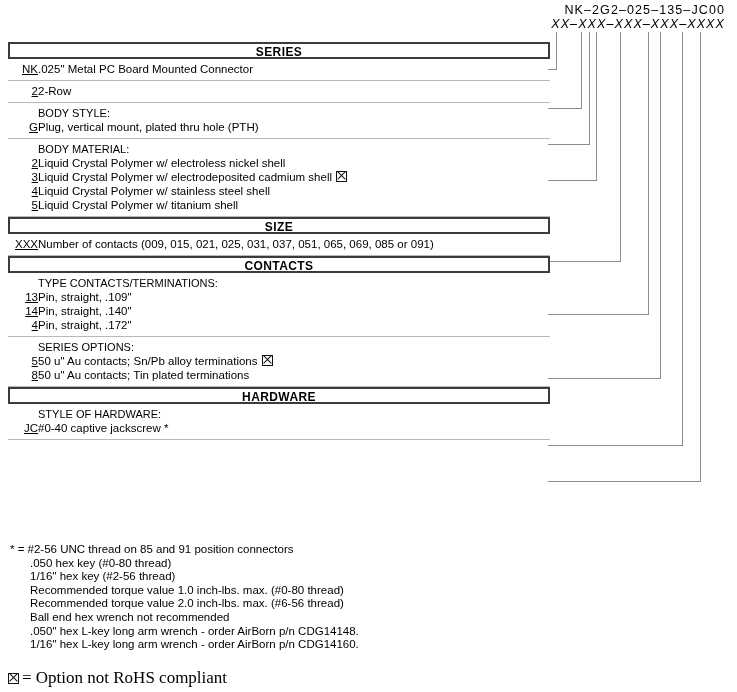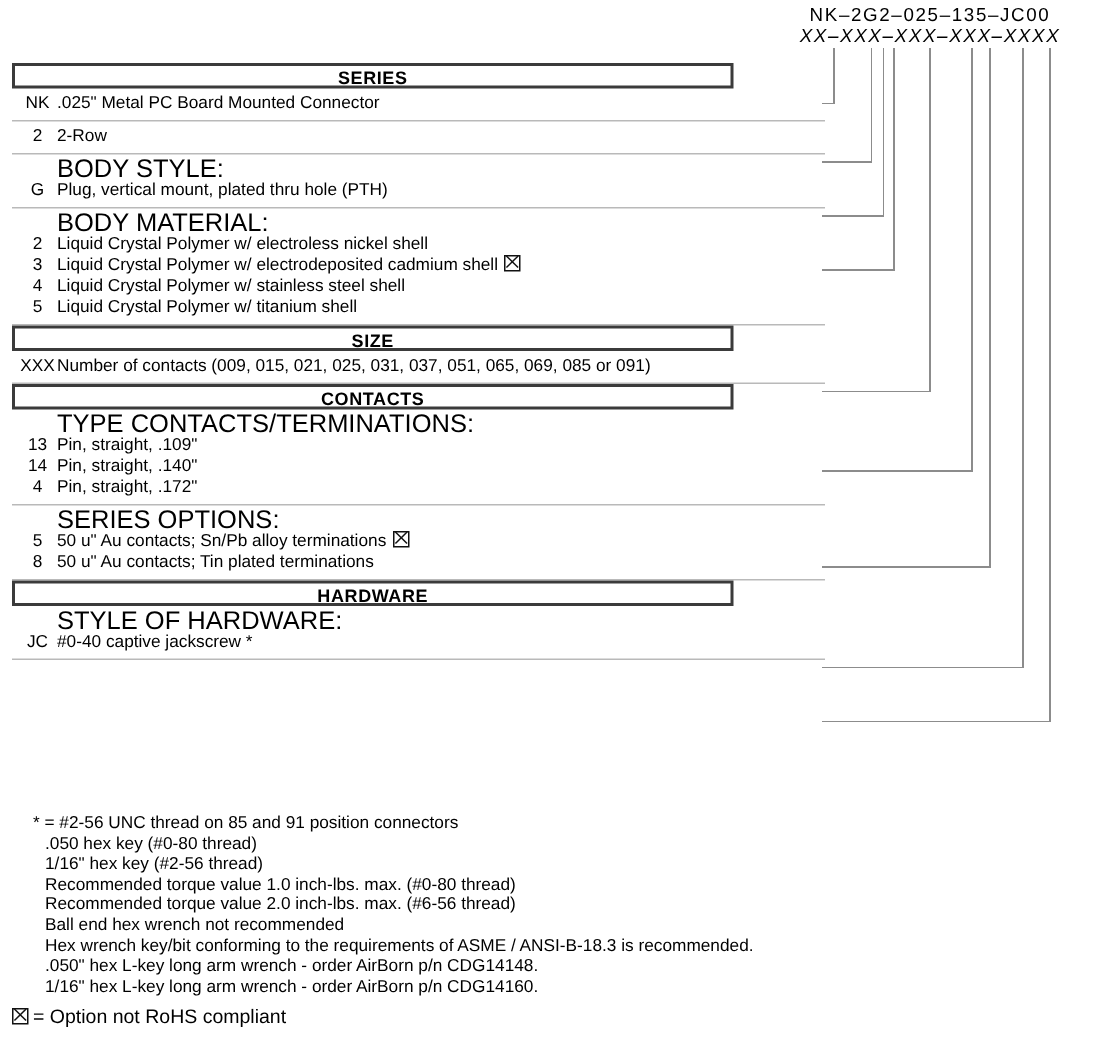--- a/index.html
+++ b/index.html
@@ -10,21 +10,21 @@
     color:#000;
     position:relative;
     overflow:hidden;
   }
   .page{position:absolute;inset:0;}
 
   
   .pn{
     position:absolute;
     left:515px;top:4px;width:210px;
-    text-align:center;
+    text-align:right;
     font-size:12.5px;
     letter-spacing:1.1px;
     line-height:13.5px;
     white-space:nowrap;
   }
   .pn-line2{letter-spacing:1.1px;font-style:italic;}
 
   
   .leaders{position:absolute;left:0;top:0;width:737px;height:692px;pointer-events:none;}
 
@@ -35,21 +35,21 @@
     border:2px solid #3b3b3b;
     background:#fff;
     height:17px;
     line-height:17px;
     text-align:center;
     font-size:12px;
     font-weight:bold;
     letter-spacing:.4px;
     box-sizing:border-box;
   }
-  .secbox.wide{width:481px;}
+  .secbox.wide{width:542px;}
 
   .block{position:relative;}
   .rule{
     border-top:1px solid #b9b9b9;
     margin:0;
     height:0;
     font-size:0;
     line-height:0;
   }
 
@@ -58,28 +58,29 @@
     position:relative;
     height:14px;
     line-height:14px;
     font-size:11.5px;
     white-space:nowrap;
   }
   .row .code{
     position:absolute;
     left:4px;
     width:26px;
-    text-align:center;
+    text-align:right;
+    text-decoration:underline;
   }
   .row .txt{
     position:absolute;
     left:30px;
   }
   .row.heading .txt{left:30px;}
-  .row.heading{font-size:17px;}
+  .row.heading{font-size:11px;}
 
   .rohs{
     display:inline-block;
     width:9px;height:9px;
     border:1px solid #111;
     position:relative;
     vertical-align:-1px;
     margin-left:4px;
     background:#fff;
   }
@@ -95,29 +96,30 @@
 
   
   .notes{
     position:absolute;
     left:8px;
     top:543px;
     width:600px;
     font-size:11.5px;
     line-height:13.6px;
   }
-  .notes .n0{margin-left:14px;}
+  .notes .n0{margin-left:2px;}
   .notes .ni{margin-left:22px;}
 
   .rohslegend{
     position:absolute;
     left:8px;top:671px;
-    font-size:13px;
+    font-size:17px;
     line-height:14px;
     white-space:nowrap;
+    font-family:Liberation Serif, serif;
   }
   .rohslegend .rohs{margin-left:0;margin-right:3px;}
 </style>
 </head>
 <body>
 
 <div class="page">
 
   <div class="pn">
     <div>NK–2G2–025–135–JC00</div>
@@ -262,21 +264,20 @@
   </div>
 
   <div class="notes">
     <div id="notes-list">
         <div class="n0">* = #2-56 UNC thread on 85 and 91 position connectors</div>
         <div class="ni">.050 hex key (#0-80 thread)</div>
         <div class="ni">1/16" hex key (#2-56 thread)</div>
         <div class="ni">Recommended torque value 1.0 inch-lbs. max. (#0-80 thread)</div>
         <div class="ni">Recommended torque value 2.0 inch-lbs. max. (#6-56 thread)</div>
         <div class="ni">Ball end hex wrench not recommended</div>
-        <div class="ni">Hex wrench key/bit conforming to the requirements of ASME / ANSI-B-18.3 is recommended.</div>
         <div class="ni">.050" hex L-key long arm wrench - order AirBorn p/n CDG14148.</div>
         <div class="ni">1/16" hex L-key long arm wrench - order AirBorn p/n CDG14160.</div>
       </div>
   </div>
 
   <div class="rohslegend">
     <span class="rohs"></span><span>= Option not RoHS compliant</span>
   </div>
 
 </div>

